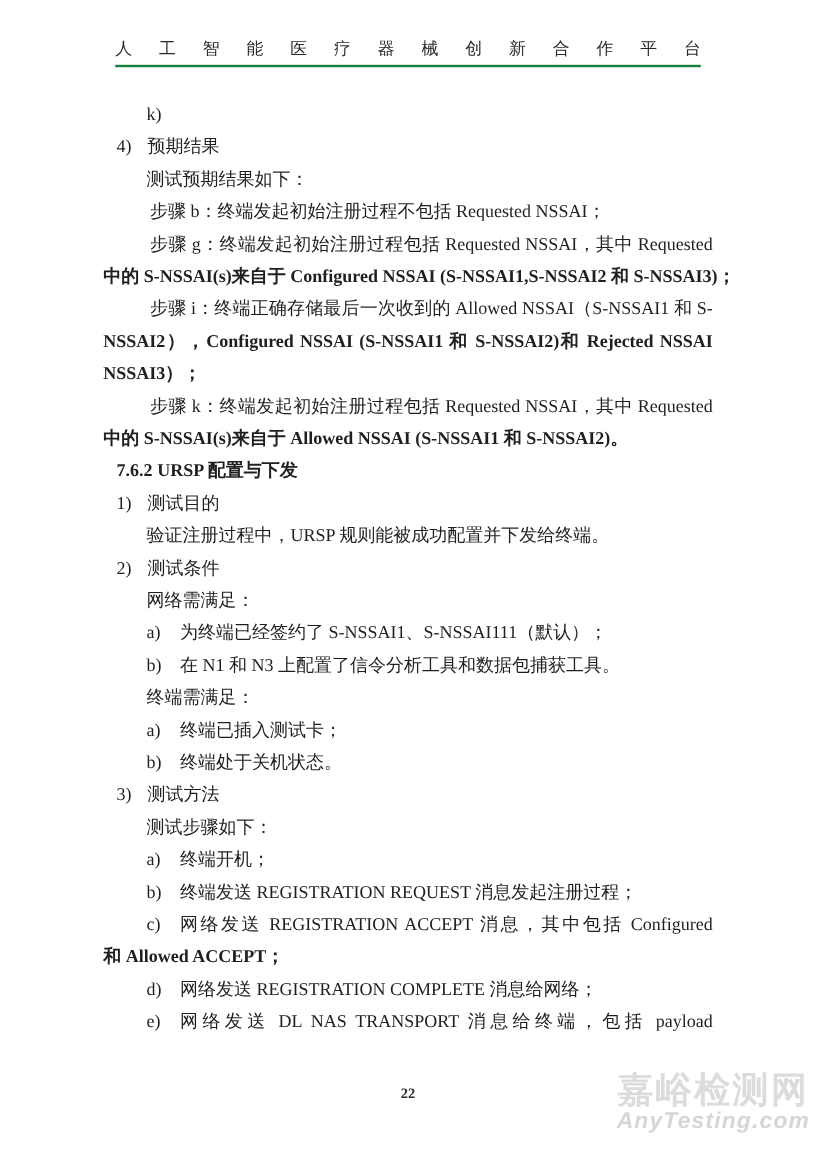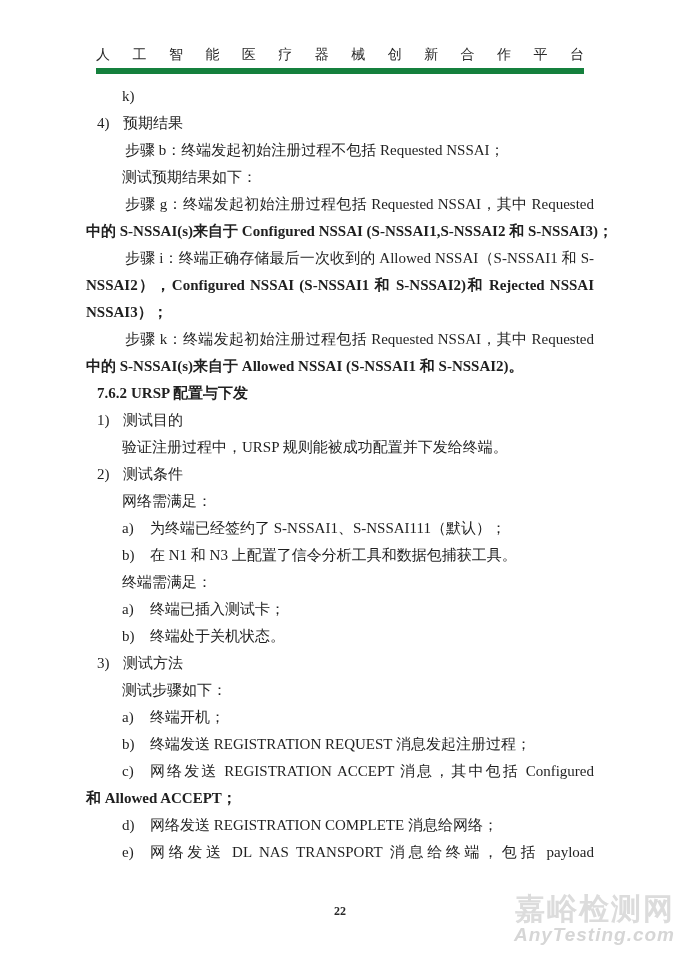--- a/index.html
+++ b/index.html
@@ -5,22 +5,22 @@
   html,body{margin:0;padding:0;}
   body{
     width:680px;height:961px;position:relative;overflow:hidden;
     background:#ffffff;color:#1f1f1f;
     font-family:"Liberation Serif","DejaVu Serif",serif;
   }
   .page{position:absolute;inset:0;background:#ffffff;}
 
   
   .header{
-    position:absolute;left:96px;top:46px;width:488px;
-    border-bottom:6px solid #15803d;padding-bottom:4px;
+    position:absolute;left:96px;top:32px;width:488px;
+    border-bottom:2px solid #15803d;padding-bottom:4px;
   }
   .header .t{
     display:block;font-size:14px;color:#2a2a2a;
     text-align:justify;text-align-last:justify;
   }
 
   
   .doc{
     position:absolute;left:86px;top:83px;width:508px;
     font-size:15px;
@@ -42,21 +42,21 @@
   .heading .hnum{margin-right:4px;}
 
   
   .footer{
     position:absolute;left:0;top:904px;width:680px;text-align:center;
     font-size:12px;font-weight:bold;color:#2a2a2a;
   }
 
   
   .watermark{
-    position:absolute;right:5px;top:893px;text-align:right;
+    position:absolute;right:5px;top:893px;text-align:center;
     font-family:"Liberation Sans","DejaVu Sans",sans-serif;
     user-select:none;pointer-events:none;
   }
   .wm-brand{
     display:block;font-size:30px;line-height:32px;font-weight:bold;
     color:#dcdcdc;letter-spacing:2px;
   }
   .wm-site{
     display:block;font-size:19px;line-height:20px;font-weight:bold;
     font-style:italic;color:#d6d6d6;letter-spacing:1px;
@@ -75,22 +75,22 @@
 
     <div class="line flexline sub nw">
       <span class="lbl">k)</span>
     </div>
 
     <div class="line flexline top nw">
       <span class="lbl">4)</span>
       <span class="txt">预期结果</span>
     </div>
 
+    <div class="line indent1 nw">测试预期结果如下：</div>
     <div class="line pfirst nw">步骤 b：终端发起初始注册过程不包括 Requested NSSAI；</div>
-    <div class="line indent1 nw">测试预期结果如下：</div>
     <div class="line pfirst jl">步骤 g：终端发起初始注册过程包括 Requested NSSAI，其中 Requested NSSAI</div>
     <div class="line cont nw">中的 S-NSSAI(s)来自于 Configured NSSAI (S-NSSAI1,S-NSSAI2 和 S-NSSAI3)；</div>
     <div class="line pfirst jl">步骤 i：终端正确存储最后一次收到的 Allowed NSSAI（S-NSSAI1 和 S-</div>
     <div class="line cont jl">NSSAI2），Configured NSSAI (S-NSSAI1 和 S-NSSAI2)和 Rejected NSSAI（S-</div>
     <div class="line cont nw">NSSAI3）；</div>
     <div class="line pfirst jl">步骤 k：终端发起初始注册过程包括 Requested NSSAI，其中 Requested NSSAI</div>
     <div class="line cont nw">中的 S-NSSAI(s)来自于 Allowed NSSAI (S-NSSAI1 和 S-NSSAI2)。</div>
 
     <div class="heading nw">
       <span class="hnum">7.6.2</span><span>URSP 配置与下发</span>

